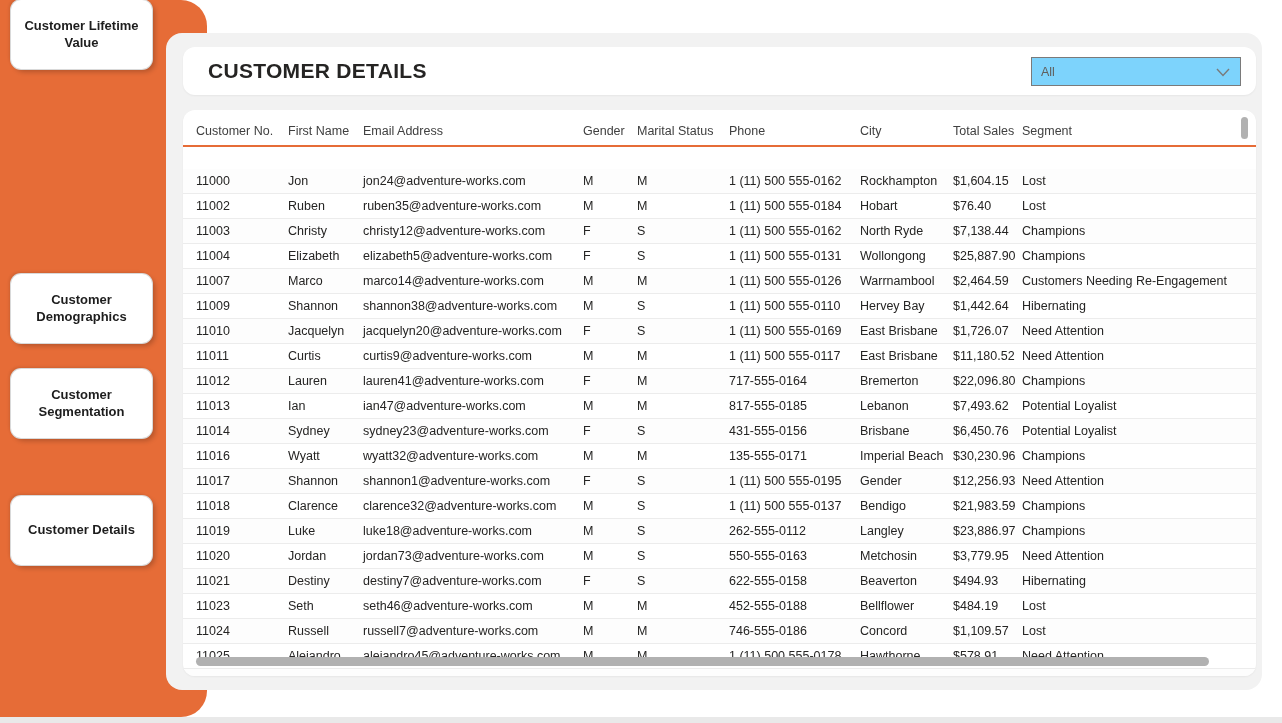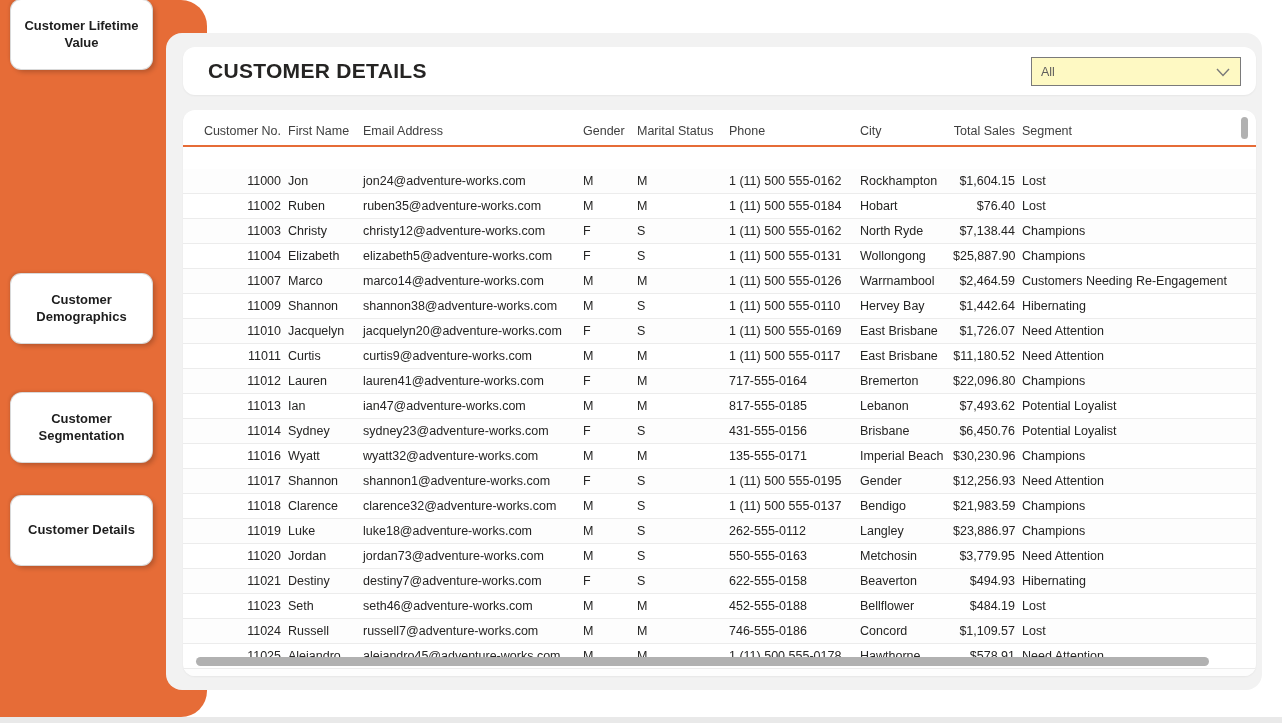--- a/index.html
+++ b/index.html
@@ -11,55 +11,55 @@
            background:#E66C37;border-radius:0 26px 26px 0;}
   .back-btn{position:absolute;left:8px;top:9px;width:42px;height:42px;cursor:pointer;}
   .nav-btn{position:absolute;left:11px;width:141px;height:69px;
            background:#ffffff;border-radius:10px;
            display:flex;align-items:center;justify-content:center;text-align:center;
            font-size:13px;font-weight:700;color:#1d1d1d;line-height:1.3;
            padding:2px 8px;box-sizing:border-box;cursor:pointer;
            box-shadow:0 0 0 1px #d9d9d9, 3px 3px 5px rgba(0,0,0,0.22), -2px -2px 3px rgba(0,0,0,0.10);}
   .nav-btn:nth-of-type(1){top:155px;}
   .nav-btn:nth-of-type(2){top:274px;}
-  .nav-btn:nth-of-type(3){top:393px;border-radius:11px;}
+  .nav-btn:nth-of-type(3){top:369px;}
   .nav-btn:nth-of-type(4){top:496px;}
 
   
   .main-card{position:absolute;left:166px;top:33px;width:1096px;height:657px;
              background:#F2F2F2;border-radius:16px;}
 
   
   .header-bar{position:absolute;left:17px;top:14px;width:1073px;height:48px;
               background:#ffffff;border-radius:12px;
               box-shadow:0 1px 2px rgba(0,0,0,0.05);
               display:flex;align-items:center;}
   .page-title{margin-left:25px;font-size:21px;font-weight:700;color:#252423;
               letter-spacing:.3px;}
   .filter-dd{position:absolute;right:15px;top:10px;width:210px;height:29px;
-             border:1px solid #7a7a7a;background:#fef9c3;box-sizing:border-box;
+             border:1px solid #7a7a7a;background:#7dd3fc;box-sizing:border-box;
              display:flex;align-items:center;cursor:pointer;}
   .filter-dd .val{margin-left:9px;font-size:12.5px;color:#605E5C;flex:1;}
   .filter-dd .chev{margin-right:10px;}
 
   
   .table-card{position:absolute;left:17px;top:77px;width:1073px;height:566px;
               background:#ffffff;border-radius:12px;overflow:hidden;
               box-shadow:0 1px 2px rgba(0,0,0,0.05);}
   .tgrid{display:grid;grid-template-columns:85px 68px 213px 47px 85px 124px 86px 62px minmax(0,1fr);
          column-gap:7px;padding:0 24px 0 13px;box-sizing:border-box;width:100%;}
   .thead{height:30px;margin-top:7px;align-items:center;
          border-bottom:2px solid #E66C37;font-size:12.5px;color:#404040;}
   .thead .hc{white-space:nowrap;overflow:visible;cursor:pointer;}
   .tbody{padding-top:22px;}
   .row{height:25px;align-items:center;font-size:12.5px;color:#252423;
        border-bottom:1px solid #ececec;}
   .tbody .row:nth-child(odd){background:#fdfdfd;}
   .c{white-space:nowrap;overflow:visible;}
-  .r{text-align:right;}
+  .r{}
   .col8{overflow:hidden;text-overflow:clip;}
 
   
   .hscroll{position:absolute;left:13px;top:547px;width:1013px;height:9px;
            background:#b1b1b1;border-radius:5px;cursor:pointer;}
   .vscroll{position:absolute;left:1058px;top:7px;width:7px;height:22px;
            background:#b1b1b1;border-radius:4px;cursor:pointer;}
 
   
   .bottom-strip{position:absolute;left:0;bottom:0;width:1282px;height:6px;background:#e9e9e9;}

